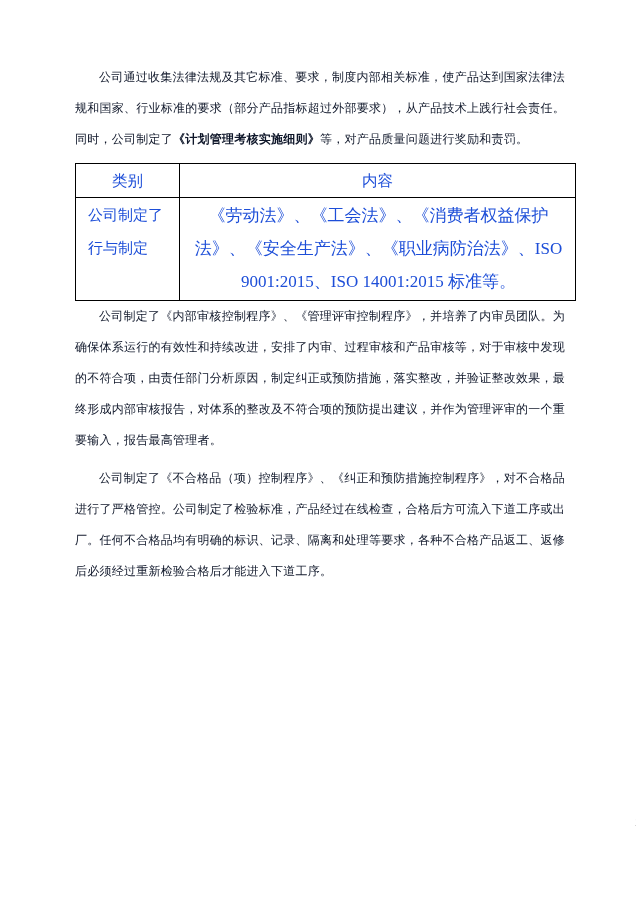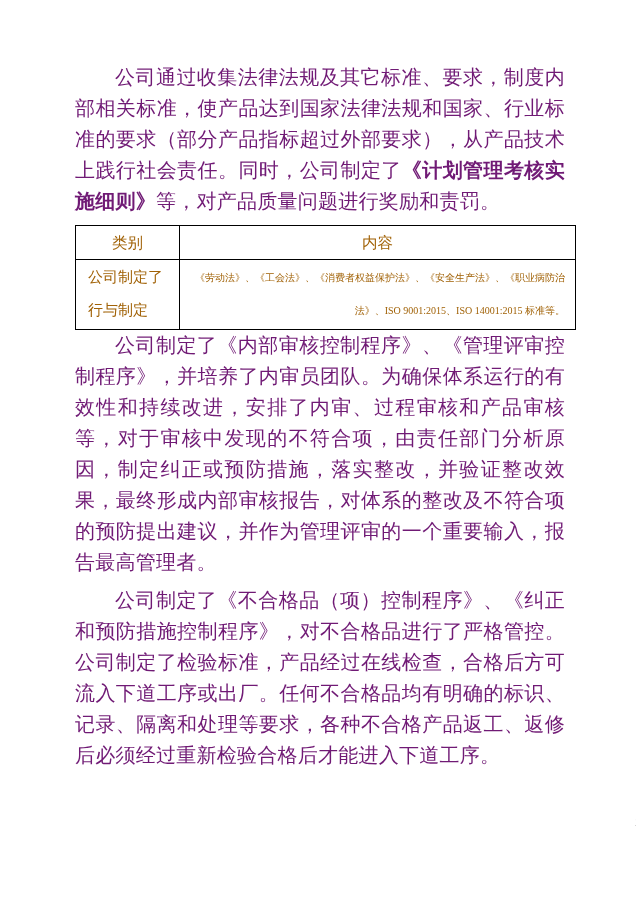--- a/index.html
+++ b/index.html
@@ -17,26 +17,26 @@
     overflow: hidden;
   }
   .content {
     position: absolute;
     left: 75px;
     top: 62px;
     width: 490px;
   }
   .para {
     margin: 0;
-    font-size: 20px;
+    font-size: 12px;
     letter-spacing: 0.25px;
     line-height: 31px;
     text-align: justify;
     text-indent: 2em;
-    color: #701a75;
+    color: #0f172a;
   }
   .book-title-bold {
     font-weight: bold;
   }
   .table-caption {
     margin-top: 6px;
     font-size: 15.5px;
     line-height: 25px;
     text-align: center;
     font-weight: bold;
@@ -45,42 +45,42 @@
   table.standards {
     width: 501px;
     margin-top: 8px;
     border-collapse: collapse;
     table-layout: fixed;
   }
   table.standards th,
   table.standards td {
     border: 1.5px solid #000000;
     vertical-align: top;
-    color: #a16207;
+    color: #1d4ed8;
   }
   table.standards th {
     font-weight: normal;
     font-size: 15.5px;
     text-align: center;
     height: 33px;
     line-height: 33px;
     padding: 0;
   }
   .col-cat { width: 103px; }
   td.cat-cell {
     font-size: 15px;
     line-height: 33px;
     padding: 1px 6px 2px 12px;
   }
   .cat-line { display: block; }
   td.content-cell {
-    font-size: 10px;
+    font-size: 17px;
     line-height: 33px;
     padding: 1px 10px 2px 12px;
-    text-align: right;
+    text-align: center;
   }
   .para.after-table { margin-top: 0; }
   .para.last { margin-top: 7px; }
   .page-number {
     position: absolute;
     top: 817px;
     left: 0;
     width: 100%;
     text-align: right;
     font-size: 10px;

